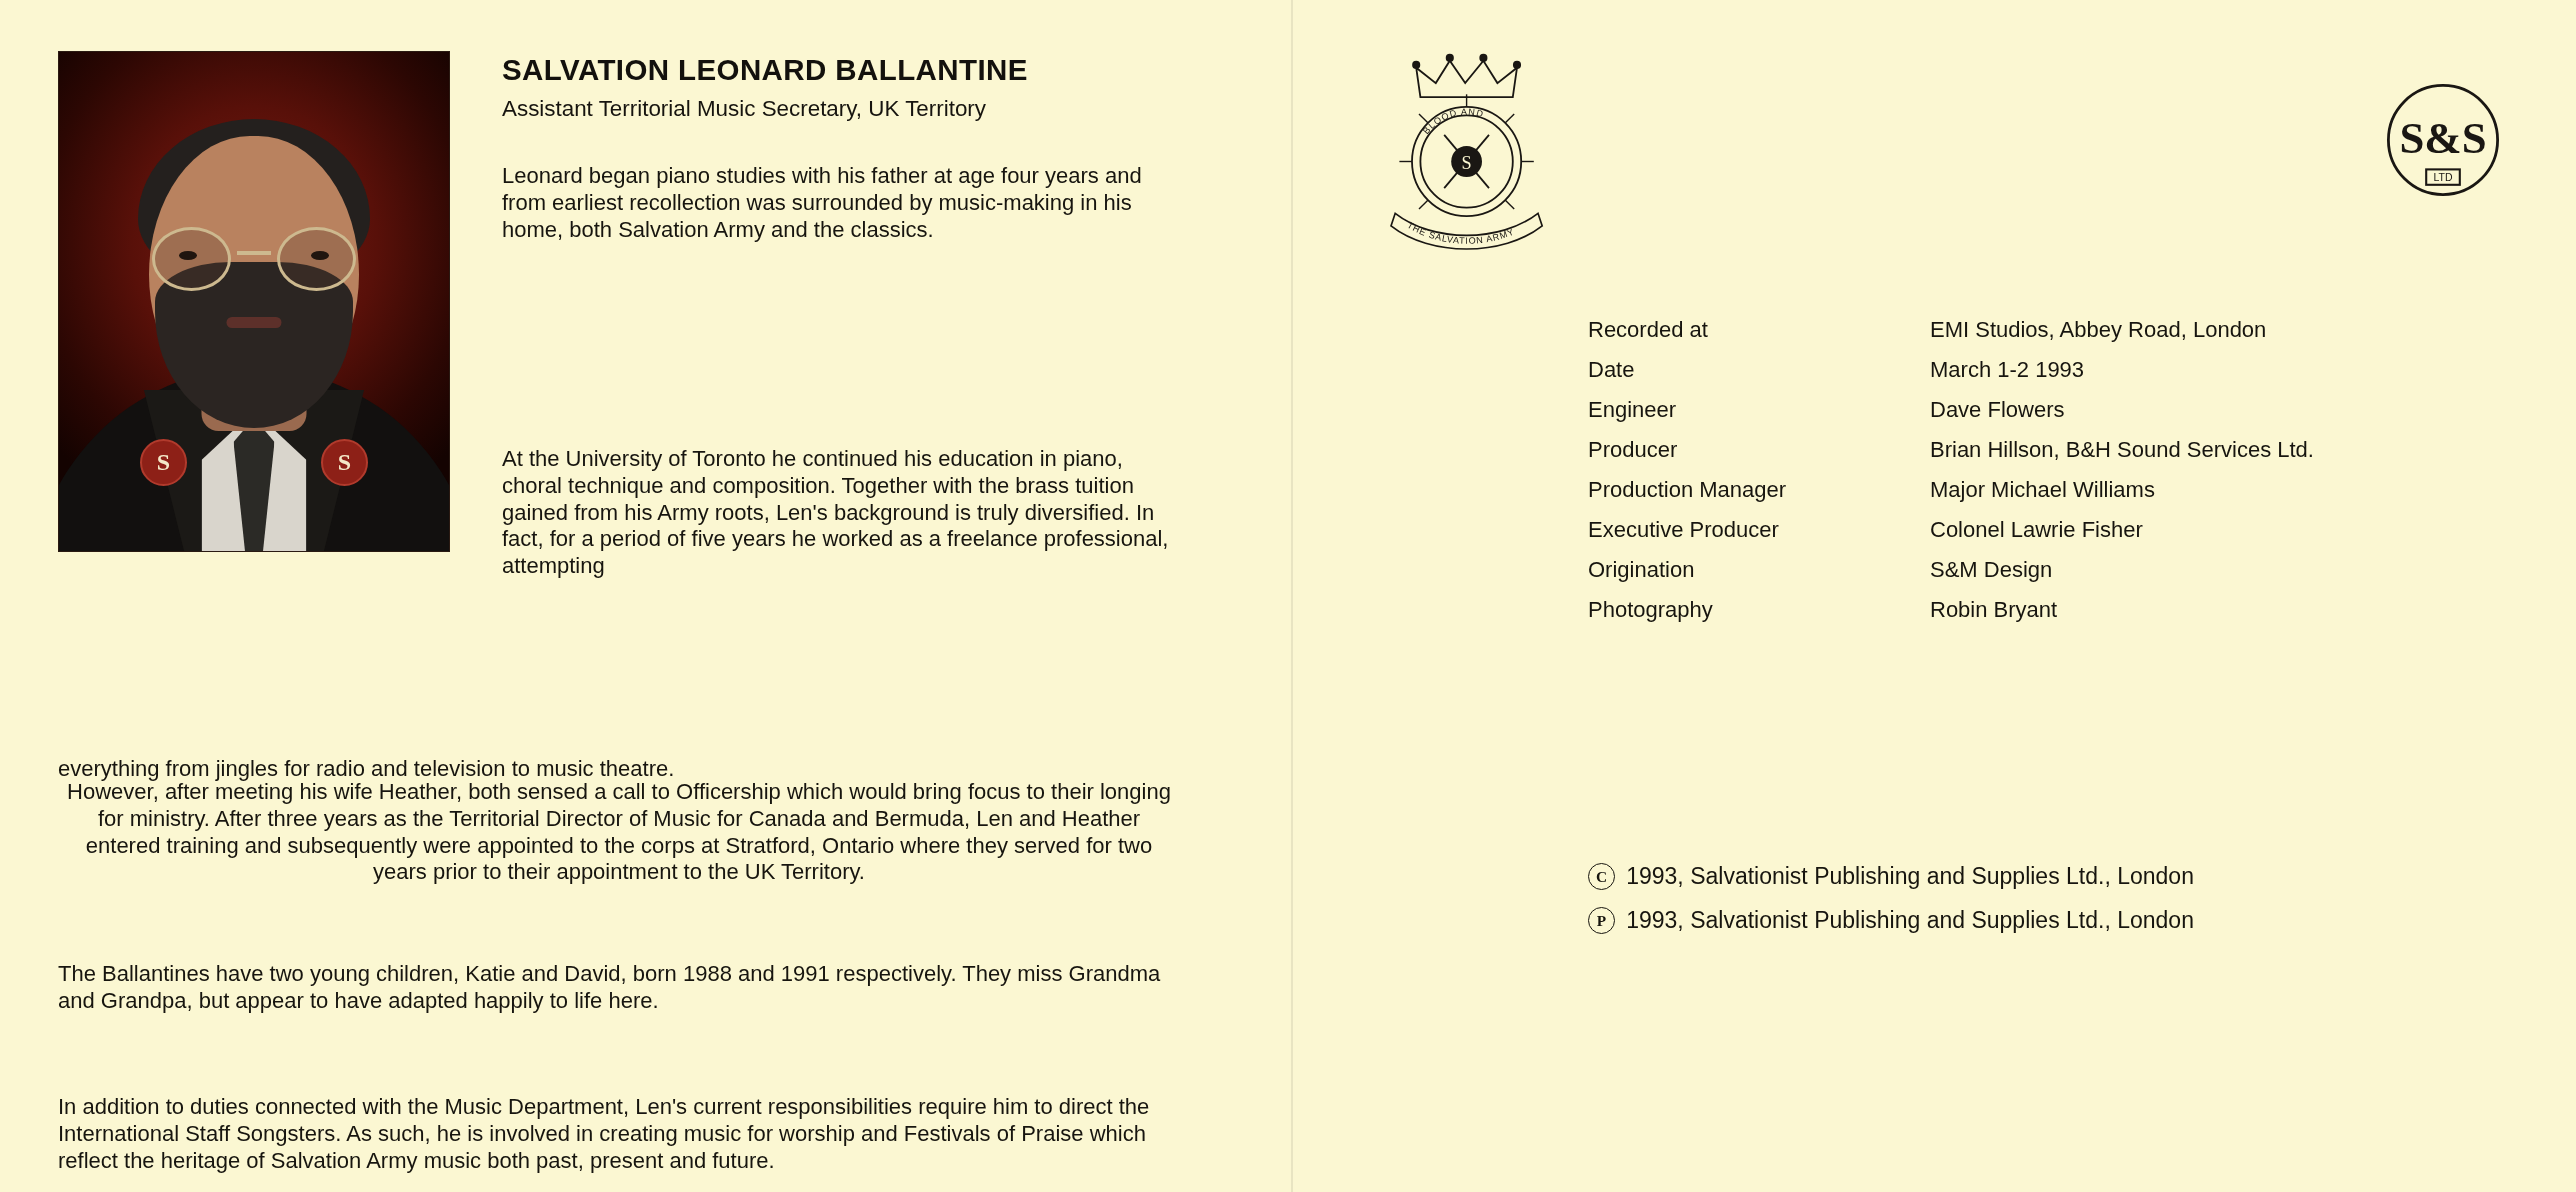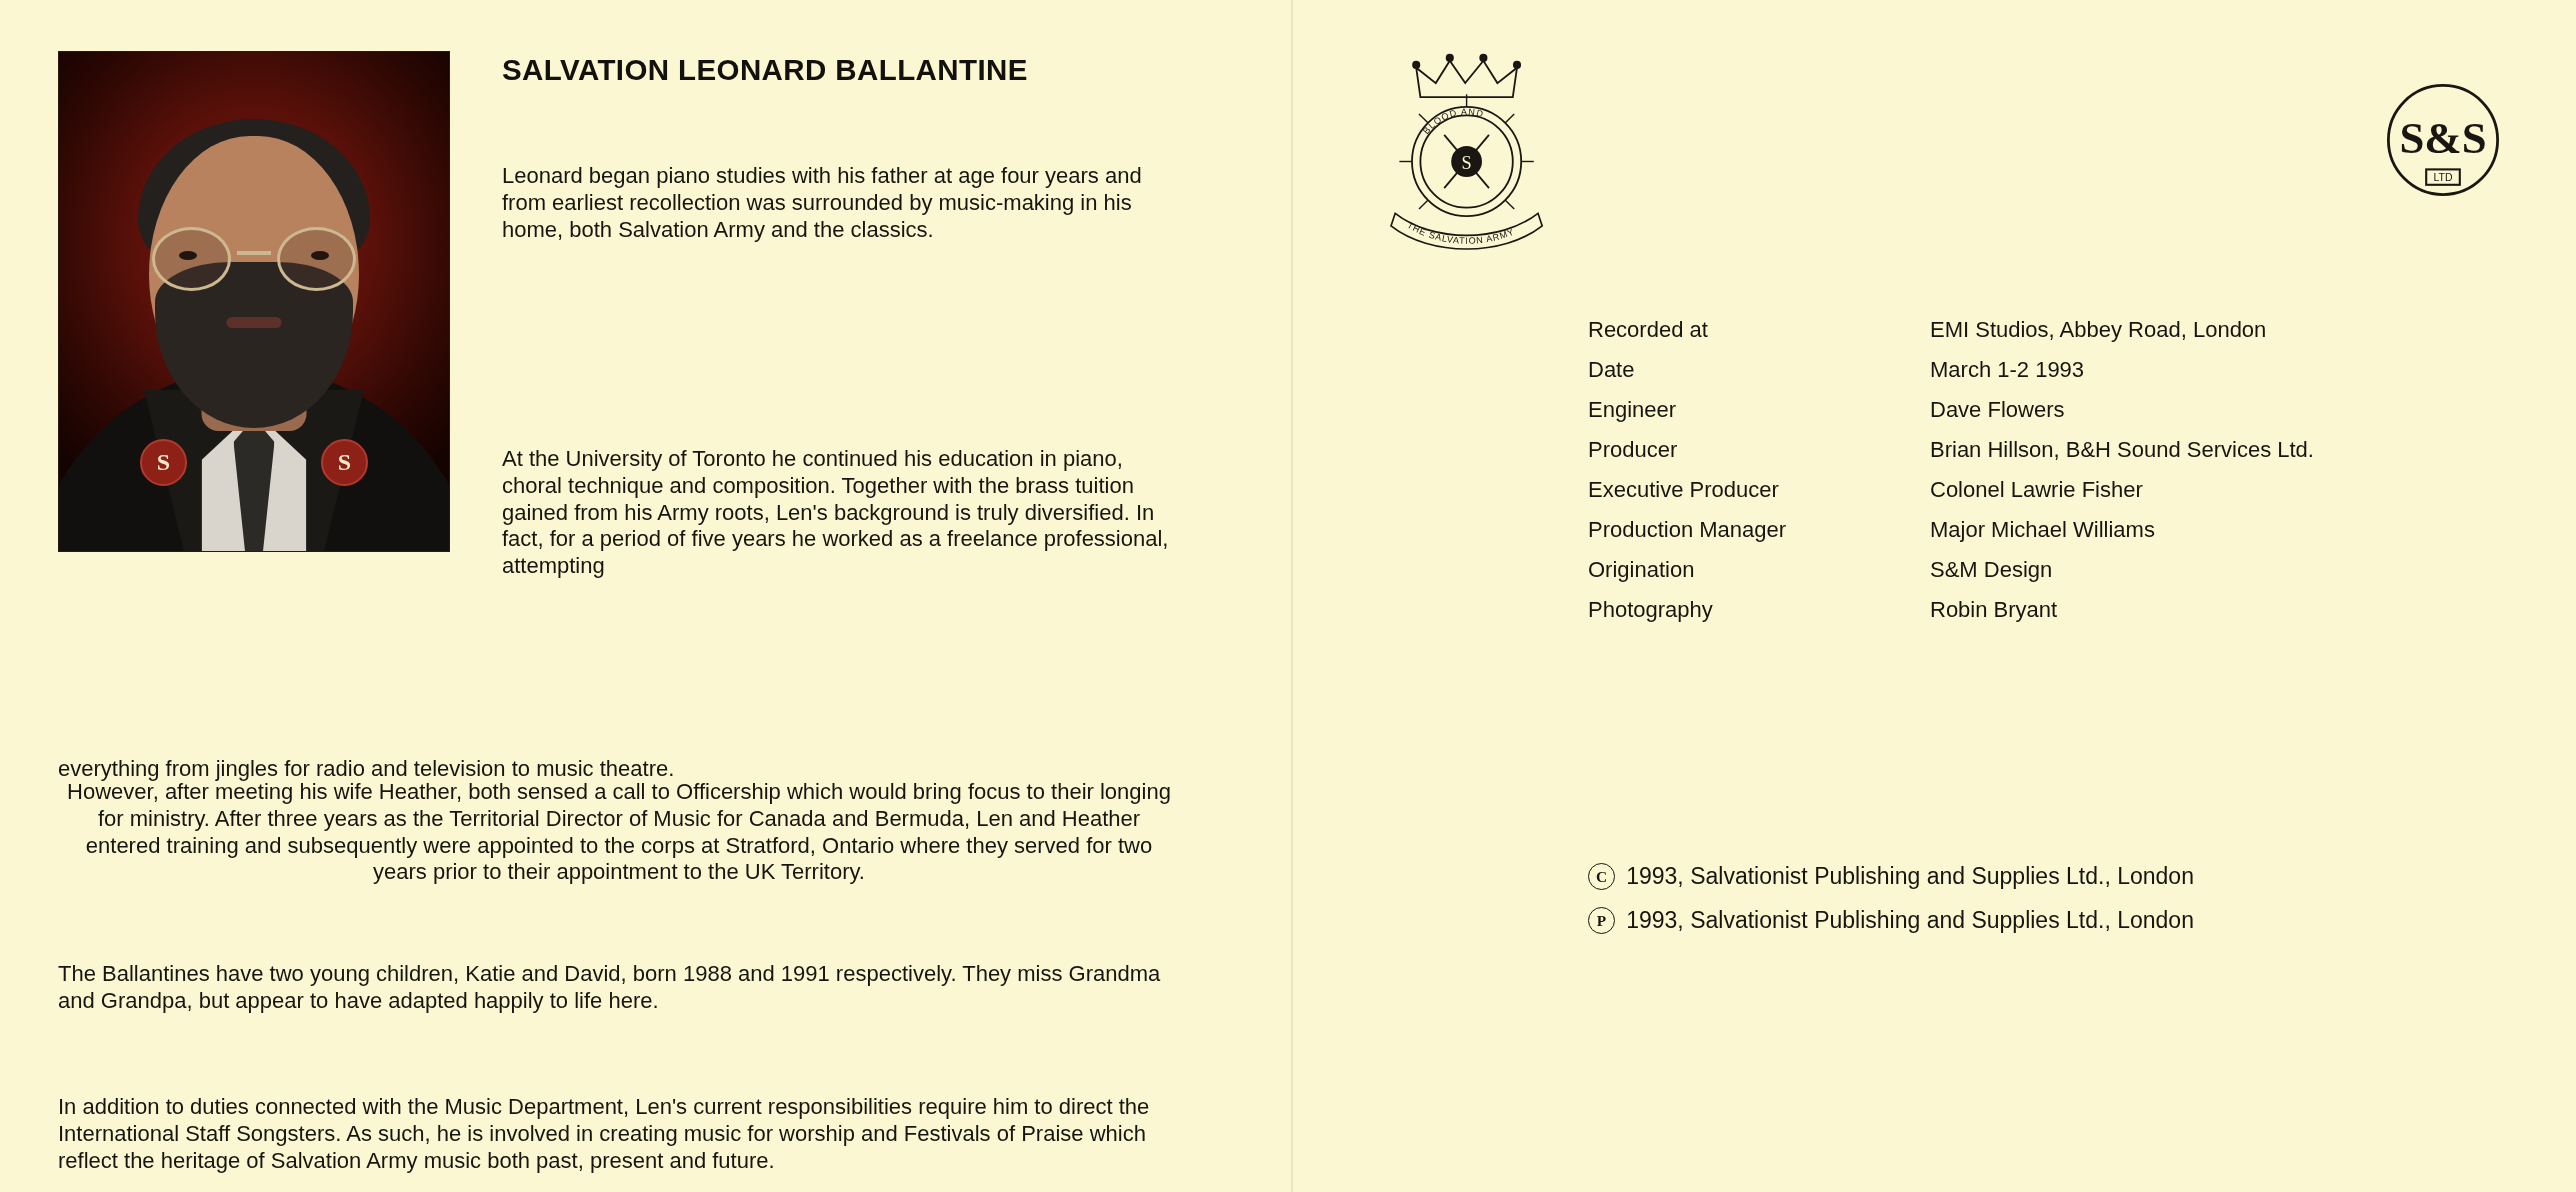--- a/index.html
+++ b/index.html
@@ -322,20 +322,21 @@
       <div class="p-glass-r"></div>
       <div class="p-bridge"></div>
       <div class="p-eye-l"></div>
       <div class="p-eye-r"></div>
       <div class="p-badge-l">S</div>
       <div class="p-badge-r">S</div>
     </div>
 
     <div class="head-block">
       <h1 class="title">SALVATION LEONARD BALLANTINE</h1>
+      <p class="subtitle">Assistant Territorial Music Secretary, UK Territory</p>
     </div>
 
     <div class="col-para" id="para1">Leonard began piano studies with his father at age four years and from earliest recollection was surrounded by music-making in his home, both Salvation Army and the classics.</div>
     <div class="col-para" id="para2">At the University of Toronto he continued his education in piano, choral technique and composition. Together with the brass tuition gained from his Army roots, Len's background is truly diversified. In fact, for a period of five years he worked as a freelance professional, attempting</div>
     <div class="full-para" id="para2-tail">everything from jingles for radio and television to music theatre.</div>
     <div class="full-para" id="para3">However, after meeting his wife Heather, both sensed a call to Officership which would bring focus to their longing for ministry. After three years as the Territorial Director of Music for Canada and Bermuda, Len and Heather entered training and subsequently were appointed to the corps at Stratford, Ontario where they served for two years prior to their appointment to the UK Territory.</div>
     <div class="full-para" id="para4">The Ballantines have two young children, Katie and David, born 1988 and 1991 respectively. They miss Grandma and Grandpa, but appear to have adapted happily to life here.</div>
     <div class="full-para" id="para5">In addition to duties connected with the Music Department, Len's current responsibilities require him to direct the International Staff Songsters. As such, he is involved in creating music for worship and Festivals of Praise which reflect the heritage of Salvation Army music both past, present and future.</div>
   </div>
 
@@ -401,26 +402,26 @@
       </div>
       <div class="credit-row">
         <div class="credit-label">Engineer</div>
         <div class="credit-value">Dave Flowers</div>
       </div>
       <div class="credit-row">
         <div class="credit-label">Producer</div>
         <div class="credit-value">Brian Hillson, B&amp;H Sound Services Ltd.</div>
       </div>
       <div class="credit-row">
+        <div class="credit-label">Production Manager</div>
+        <div class="credit-value">Major Michael Williams</div>
+      </div>
+      <div class="credit-row">
         <div class="credit-label">Executive Producer</div>
         <div class="credit-value">Colonel Lawrie Fisher</div>
-      </div>
-      <div class="credit-row">
-        <div class="credit-label">Production Manager</div>
-        <div class="credit-value">Major Michael Williams</div>
       </div>
       <div class="credit-row">
         <div class="credit-label">Origination</div>
         <div class="credit-value">S&amp;M Design</div>
       </div>
       <div class="credit-row">
         <div class="credit-label">Photography</div>
         <div class="credit-value">Robin Bryant</div>
       </div>
     </div>

